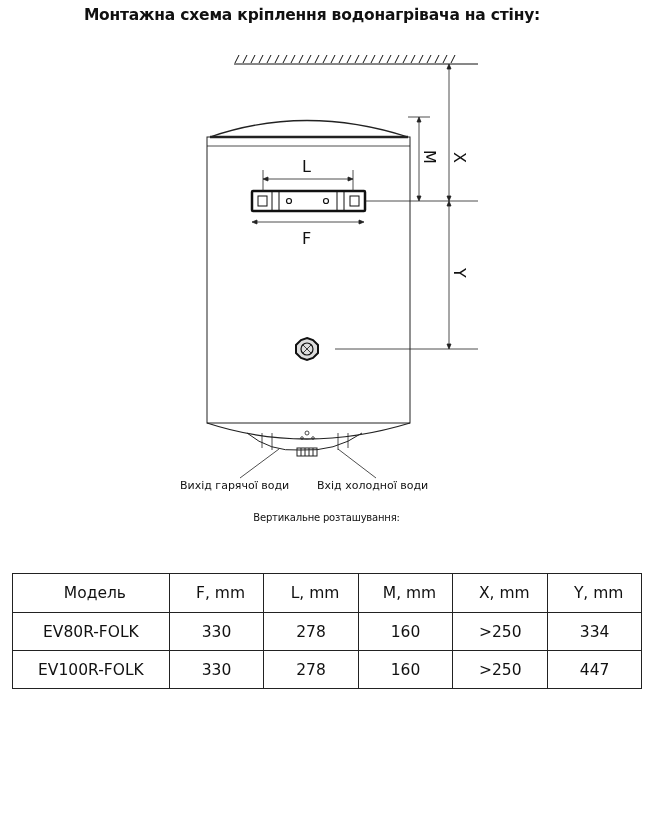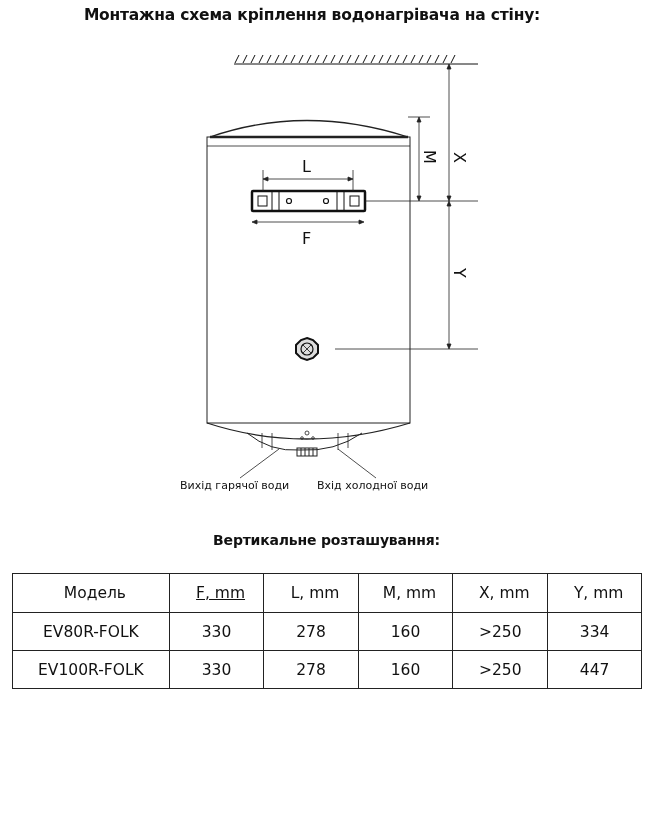--- a/index.html
+++ b/index.html
@@ -1,30 +1,30 @@
 <!DOCTYPE html>
 <html><head>
 <meta charset="utf-8">
 <style>
   html, body { margin: 0; padding: 0; background: #ffffff; }
   body { width: 653px; height: 818px; position: relative; overflow: hidden;
          font-family: "DejaVu Sans", "Liberation Sans", sans-serif; color: #111; }
   .title { position: absolute; left: 0; width: 624px; top: 6px; text-align: center;
            font-weight: bold; font-size: 15.5px; letter-spacing: -0.2px; }
-  .subtitle { position: absolute; left: 0; width: 653px; top: 532px; text-align: center;
-              font-weight: bold; font-size: 14px; letter-spacing: -0.2px; }
+  .subtitle { position: absolute; left: 0; width: 653px; top: 512px; text-align: center;
+              font-weight: normal; font-size: 10px; letter-spacing: -0.2px; }
   #diagram { position: absolute; left: 0; top: 40px; }
   .dim-label { font-family: "DejaVu Sans", sans-serif; font-size: 16px; fill: #111; }
   .caption { font-family: "DejaVu Sans", sans-serif; font-size: 11px; fill: #111; }
   table.spec { position: absolute; left: 12px; top: 573px; width: 630px;
                border-collapse: collapse; font-size: 15.5px; }
   table.spec th, table.spec td { border: 1.5px solid #222; text-align: center;
                font-weight: normal; height: 37px; padding: 0; }
   table.spec th { height: 38px; padding-left: 8px; }
-  .c0 { width: 161px; } .c1 { width: 94px; text-decoration: underline; } .c2 { width: 94px; }
+  .c0 { width: 161px; } .c1 { width: 94px; } .c2 { width: 94px; }
   .c3 { width: 94px; } .c4 { width: 94px; } .c5 { width: 93px; }
 </style>
 </head>
 <body>
 
 <div class="title">Монтажна схема кріплення водонагрівача на стіну:</div>
 
 <svg id="diagram" width="653" height="460" viewBox="0 40 653 460">
 
   <g stroke="#111" stroke-width="1">

